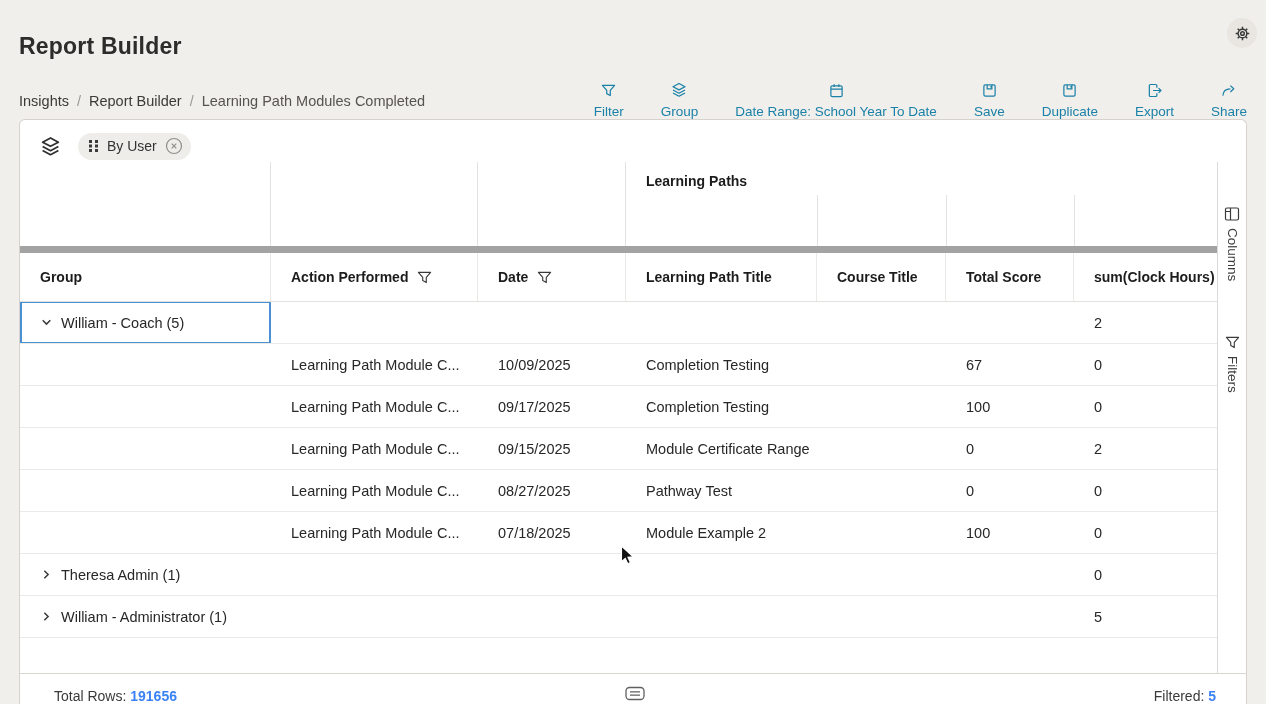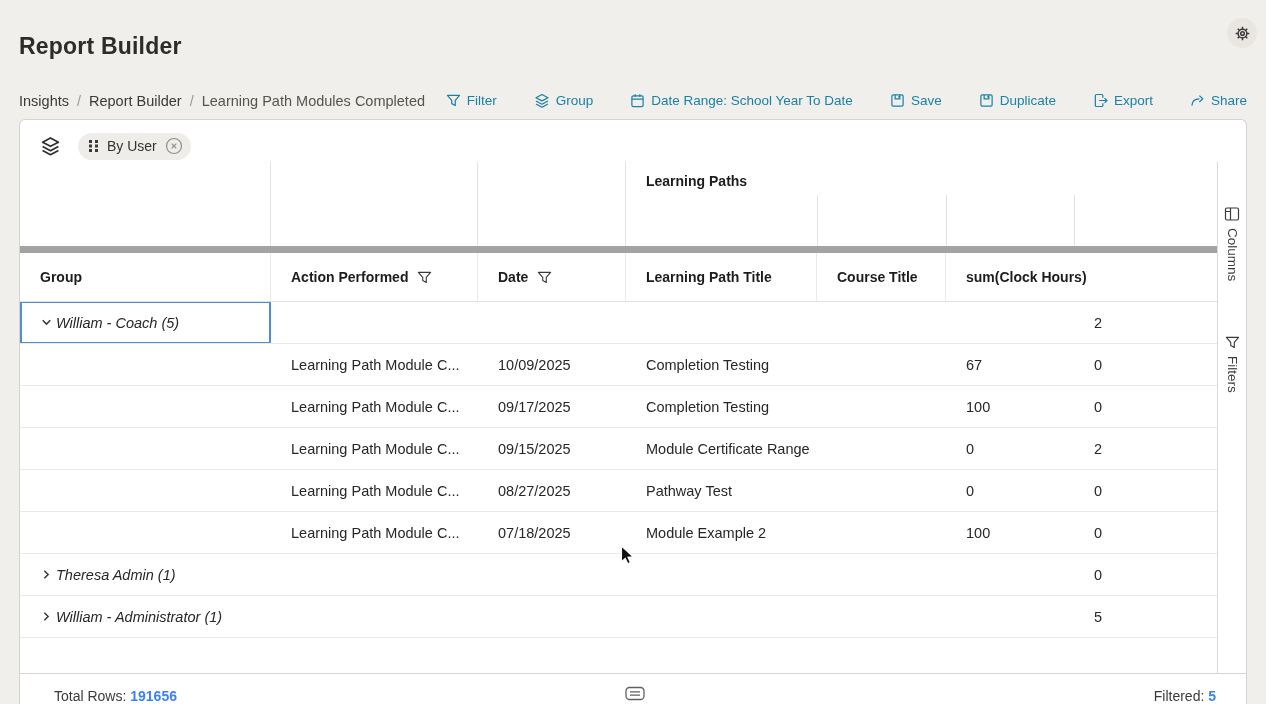--- a/index.html
+++ b/index.html
@@ -32,20 +32,21 @@
   .breadcrumb { display: flex; align-items: center; gap: 8px; font-size: 14.5px; }
   .crumb { color: #3b3a37; cursor: pointer; }
   .crumb.current { color: #56544f; cursor: default; }
   .crumb-sep { color: #9b9995; }
   .toolbar { margin-left: auto; display: flex; align-items: center; gap: 37px; }
   .tool-btn {
     display: flex; align-items: center; gap: 6px;
     background: none; border: none; cursor: pointer;
     color: var(--accent, #1a81a8); font-size: 13.5px;
     font-family: "Liberation Sans", sans-serif;
+    flex-direction: column;
   }
 
   
   .card {
     position: absolute; left: 19px; top: 119px; width: 1228px; height: 585px;
     background: #fff; border: 1px solid #d6d3ce; border-bottom: none;
     border-radius: 6px 6px 0 0; overflow: hidden;
   }
 
   
@@ -78,21 +79,21 @@
   .hrow-cols .cell {
     height: 100%; display: flex; align-items: center; gap: 9px; padding-left: 20px;
     border-right: 1px solid #eceae6; font-size: 14px; font-weight: bold; color: #1c1c1c;
     cursor: pointer;
   }
   .hrow-cols .cell:last-child { border-right: none; }
   .hdr-funnel { cursor: pointer; }
 
   .row { height: 42px; border-bottom: 1px solid #eceae6; display: flex; align-items: center; font-size: 14.5px; }
   .row .cell { padding-left: 20px; height: 100%; display: flex; align-items: center; }
-  .group-cell { gap: 3px; cursor: pointer; position: relative; font-style: italic; }
+  .group-cell { gap: 8px; cursor: pointer; position: relative; }
   .sel-outline {
     position: absolute; left: 0; right: 0; top: -1px; bottom: -1px;
     border: 2px solid var(--selection, #4a90d2); pointer-events: none;
   }
 
   
   .side-strip {
     position: absolute; top: 42px; right: 0; width: 29px; height: 511px;
     background: #fff; border-left: 1px solid #dcdad6;
     display: flex; flex-direction: column; align-items: center; padding-top: 44px;
@@ -268,20 +269,23 @@
             <path d="M1.5 2.5h13L9.9 7.9v5.5l-3.8-2.1V7.9z"></path>
           </svg>
         </span>
       </div>
       <div class="cell c4">
           <span>Learning Path Title</span>
         </div>
       <div class="cell c5">
           <span>Course Title</span>
         </div>
+      <div class="cell c6">
+          <span>Total Score</span>
+        </div>
       <div class="cell c7">
           <span>sum(Clock Hours)</span>
         </div>
     </div>
 
     <div class="row">
       <div class="cell c1 group-cell">
         <span>
           <svg width="13" height="13" viewBox="0 0 12 12" fill="none" stroke="#3a3a3a" stroke-width="1.4">
               <path d="M2.5 4l3.5 3.5L9.5 4"></path>

